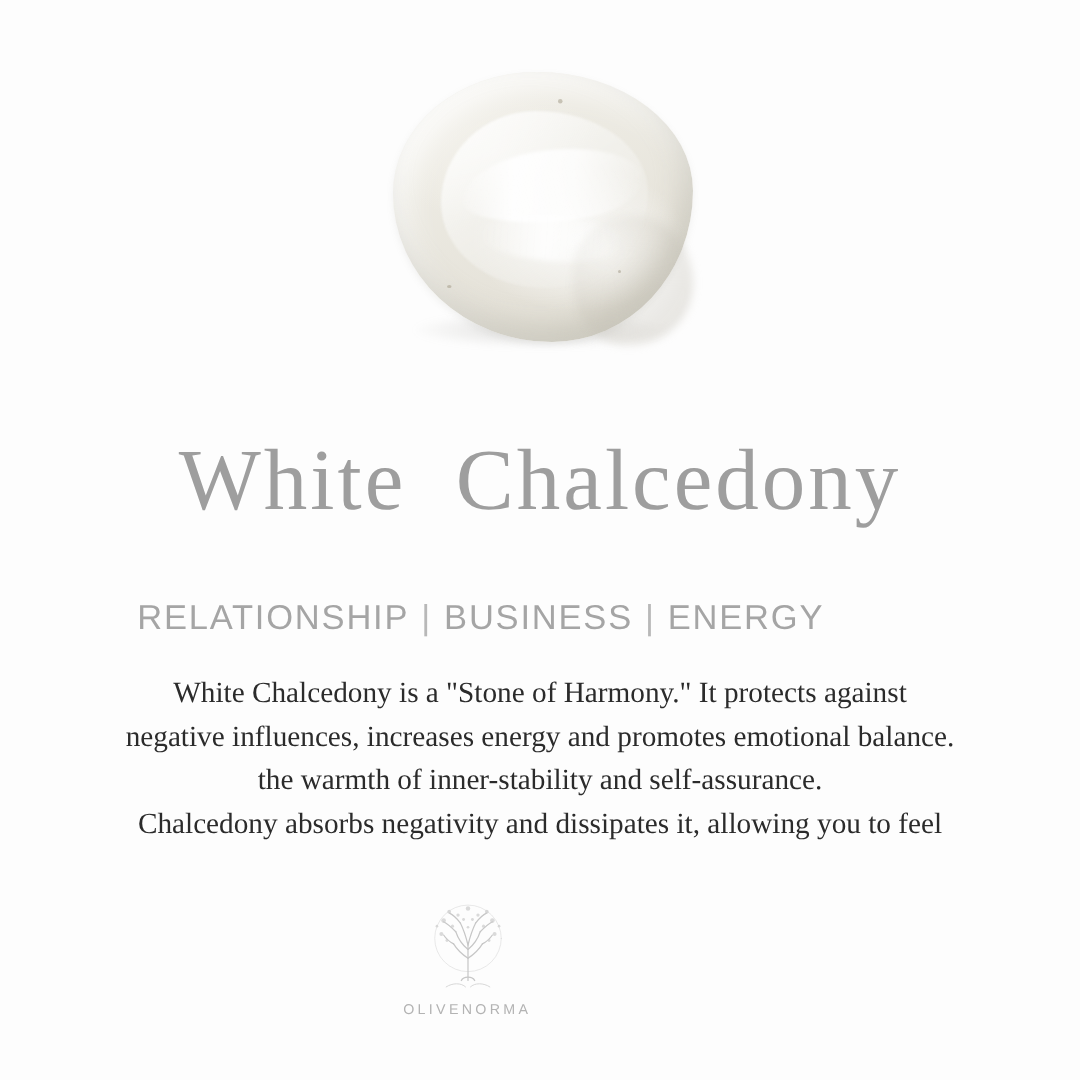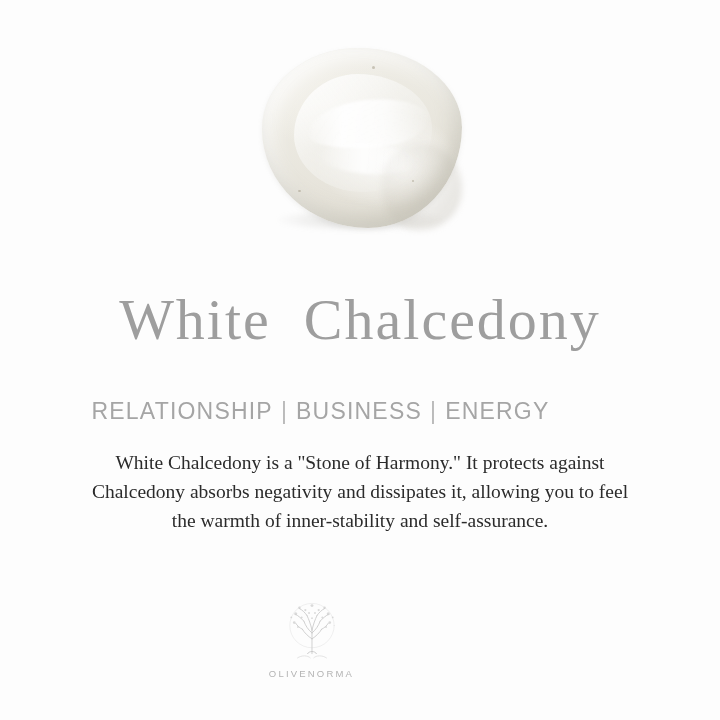--- a/index.html
+++ b/index.html
@@ -196,22 +196,23 @@
   </div>
 
   <div class="title">White  Chalcedony</div>
 
   <div class="keywords">
     <span>RELATIONSHIP</span><span class="kw-sep">|</span><span>BUSINESS</span><span class="kw-sep">|</span><span>ENERGY</span>
   </div>
 
   <div class="description">
     <span class="line">White Chalcedony is a "Stone of Harmony." It protects against</span>
+    <span class="line">negative influences, increases energy and promotes emotional balance.</span>
+    <span class="line">the warmth of inner-stability and self-assurance.</span>
     <span class="line">Chalcedony absorbs negativity and dissipates it, allowing you to feel</span>
-    <span class="line">the warmth of inner-stability and self-assurance.</span>
   </div>
 
   <div class="logo">
     <svg class="logo-mark" viewBox="0 0 100 92">
       <g fill="none" stroke="#9a9a9a" stroke-width="1.1" stroke-linecap="round">
         <circle cx="50" cy="40" r="30" stroke="#b0b0b0" stroke-width="0.9" opacity="0.5"></circle>
         <path d="M50 78 L50 46"></path>
         <path d="M50 58 C44 54 40 50 37 45"></path>
         <path d="M50 58 C56 54 60 50 63 45"></path>
         <path d="M50 50 C45 46 41 40 39 34"></path>

